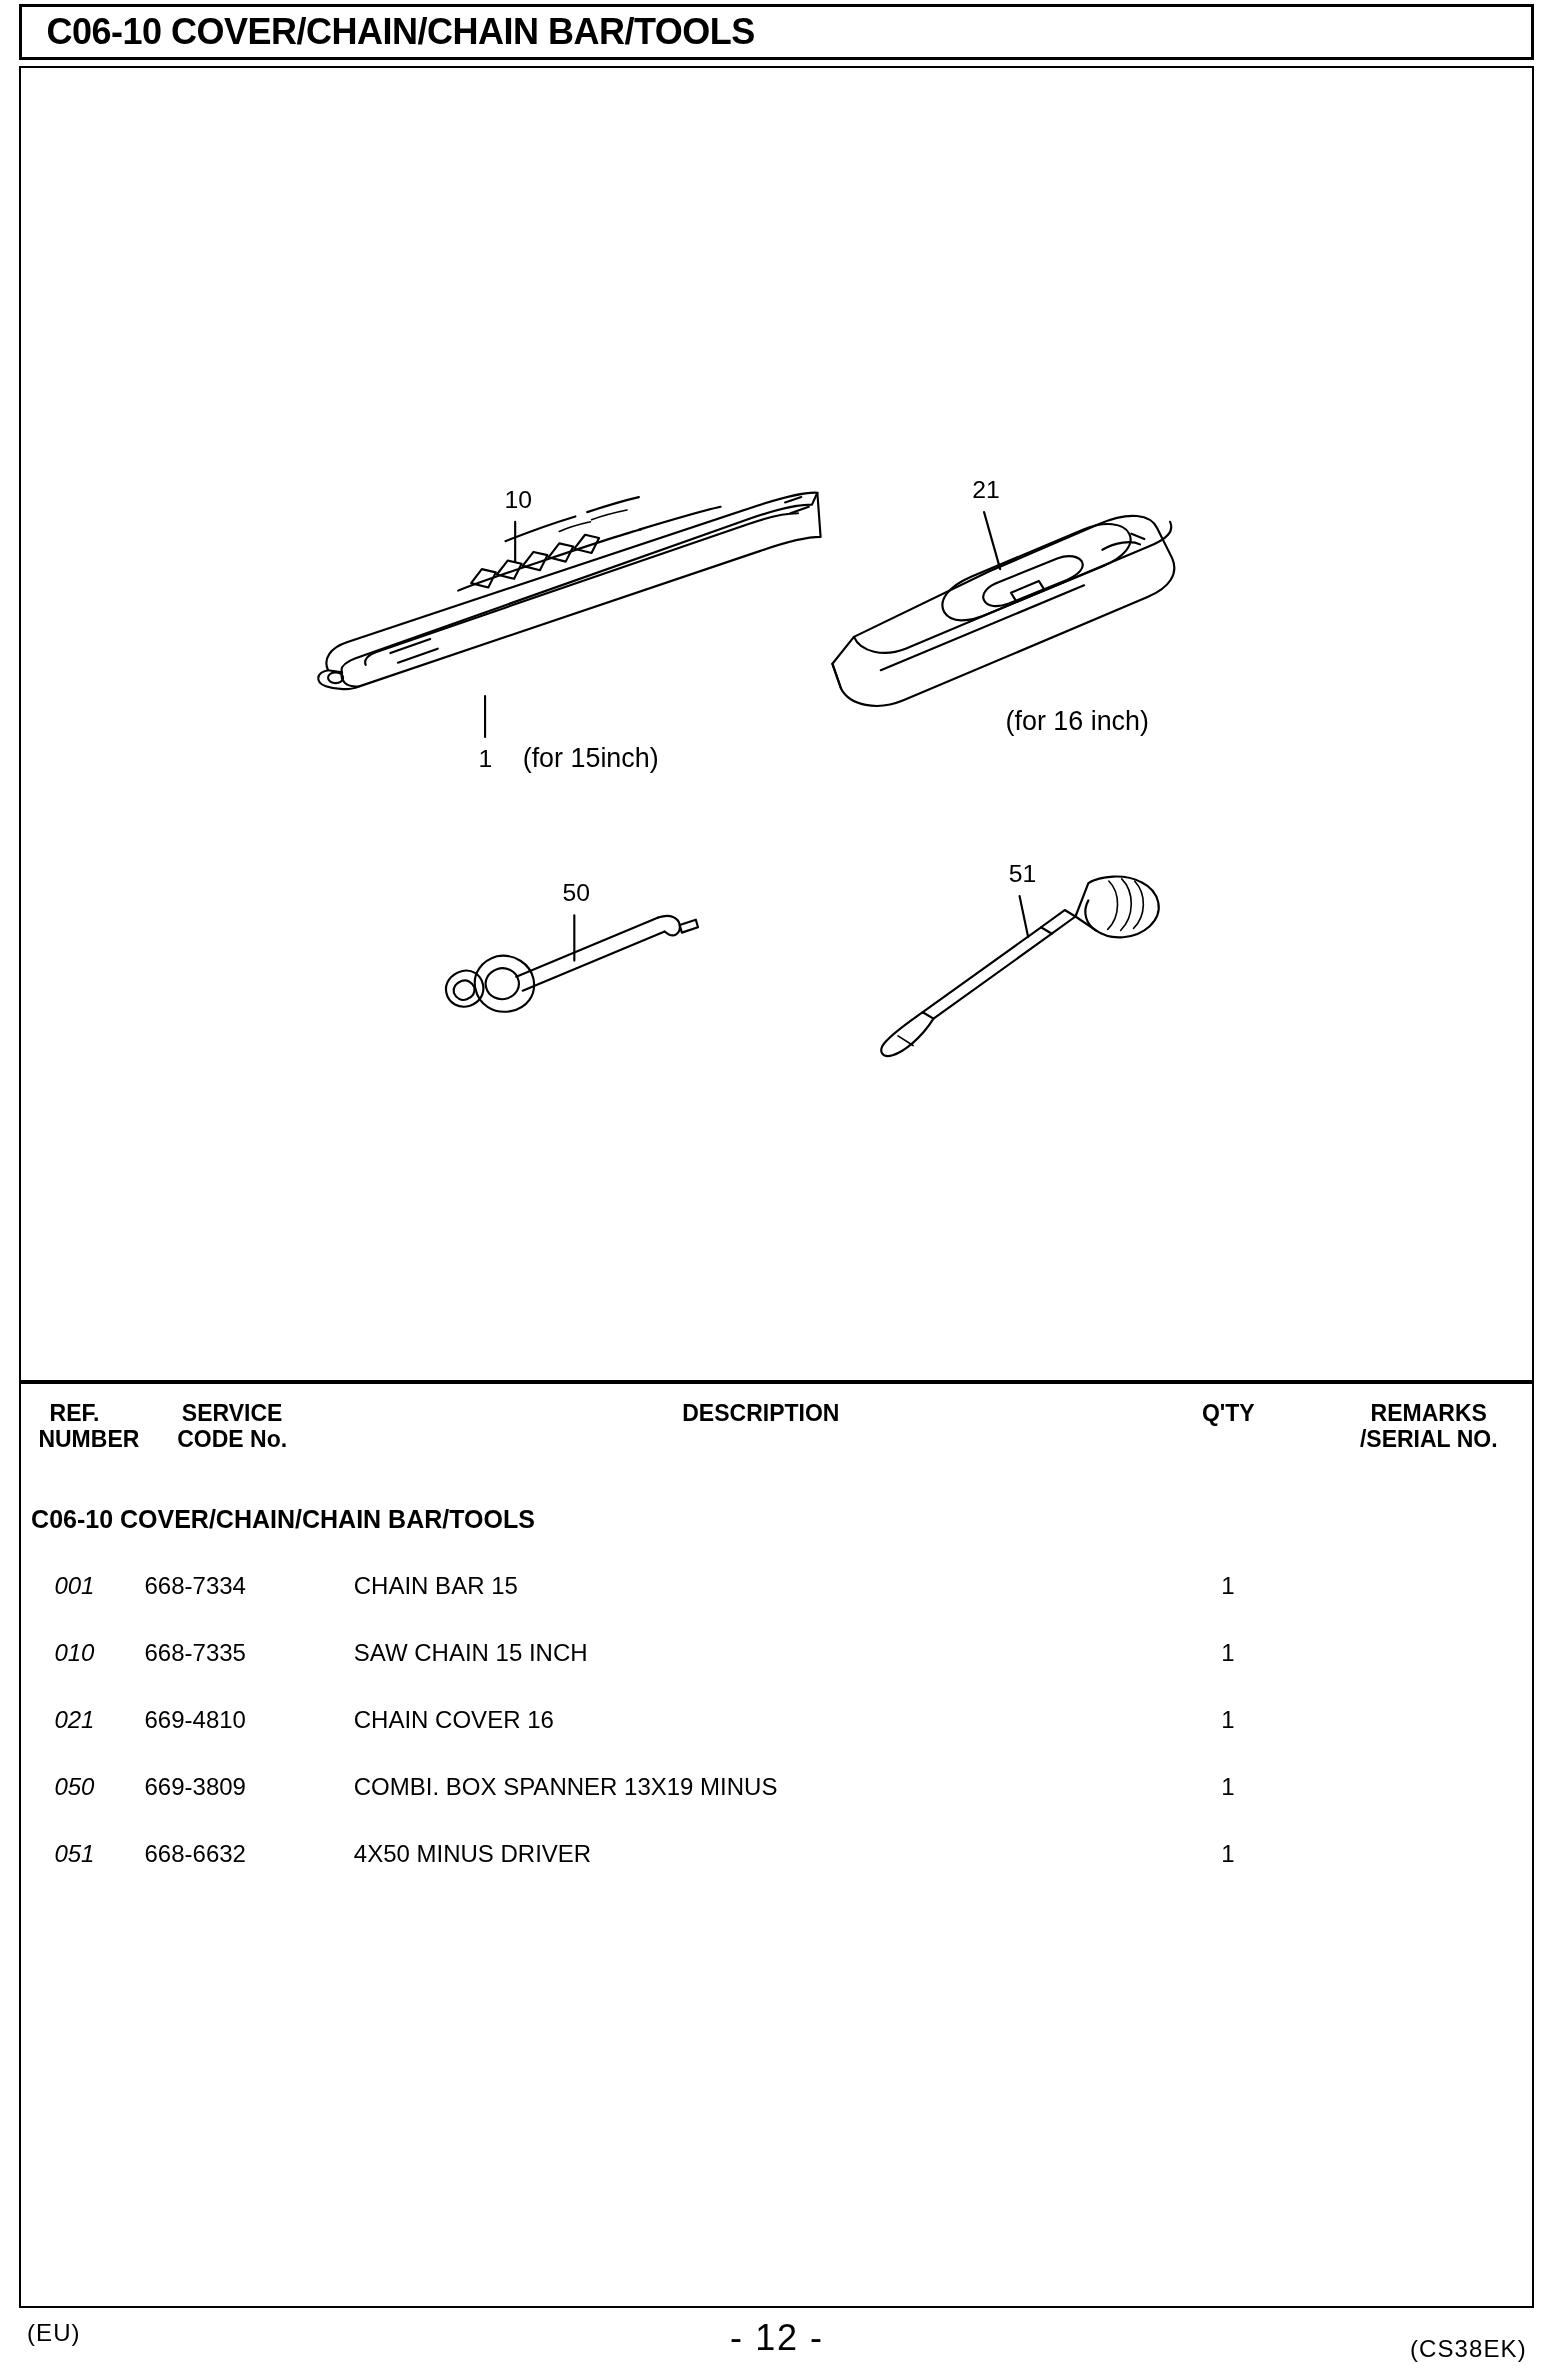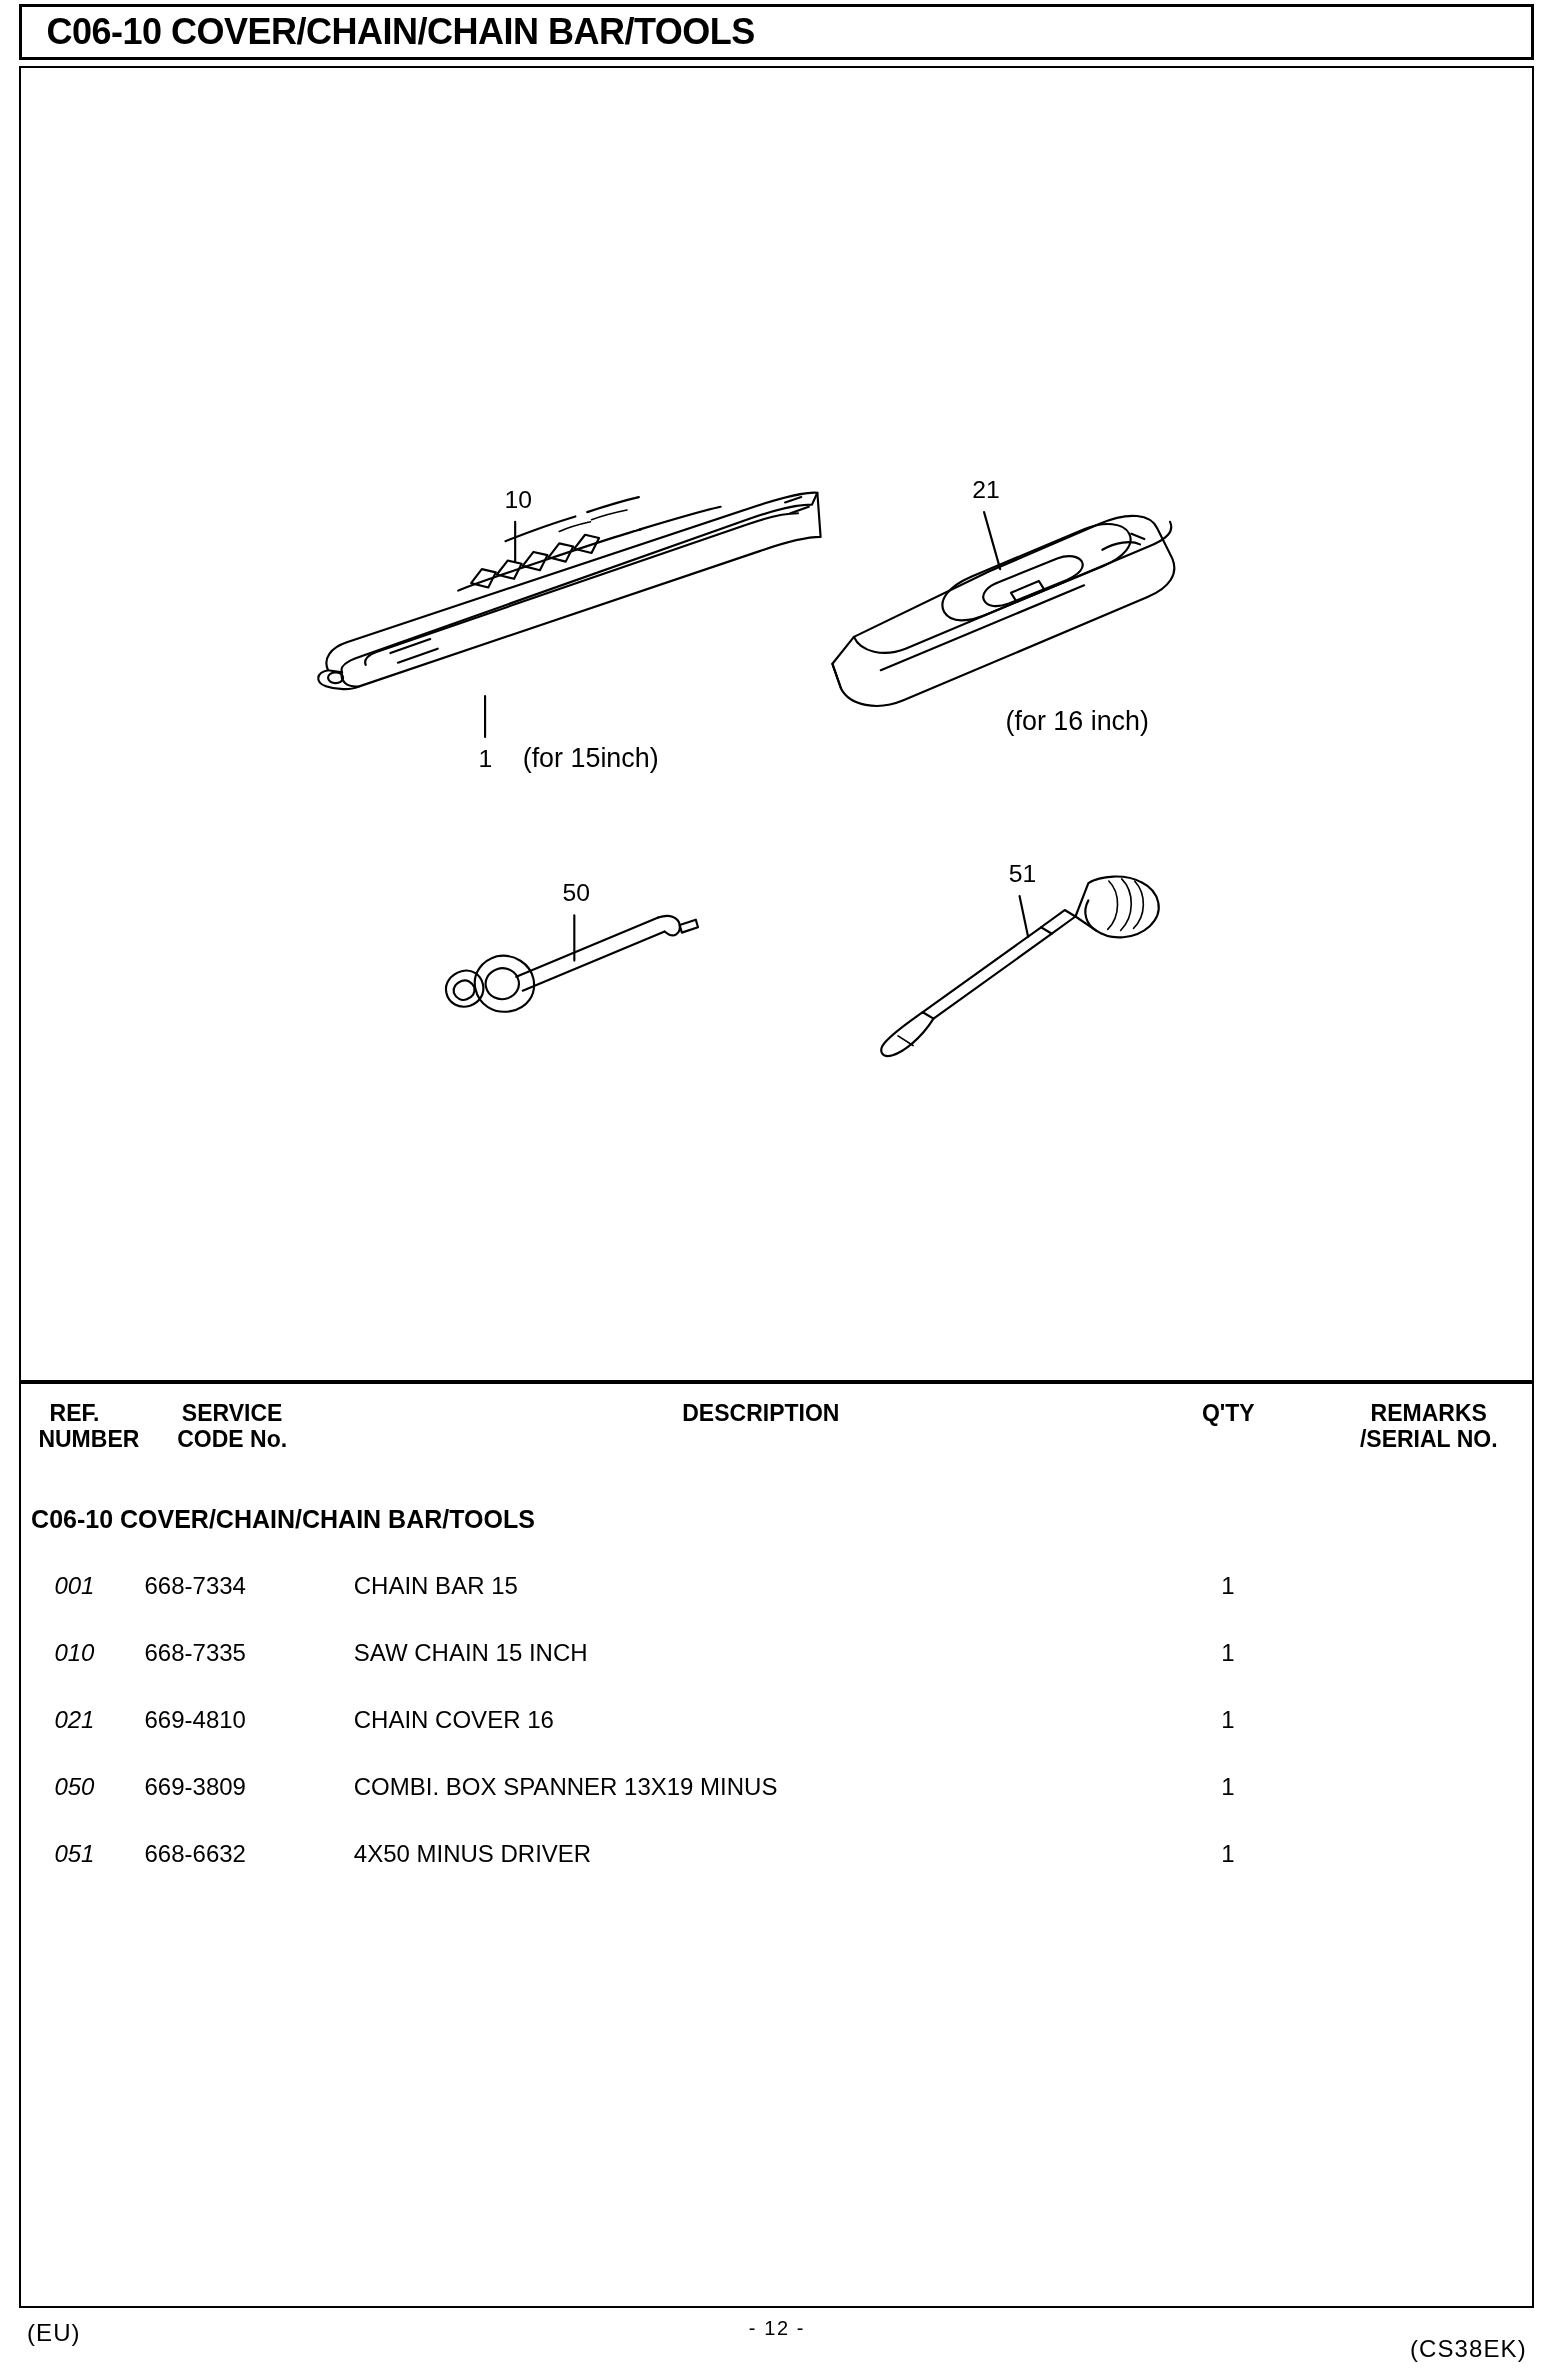--- a/index.html
+++ b/index.html
@@ -135,21 +135,21 @@
     top: 0;
     font-size: 24px;
     letter-spacing: 1.1px;
   }
   .footer .center {
     position: absolute;
     left: 0;
     top: -2.2px;
     width: 100%;
     text-align: center;
-    font-size: 20px;
+    font-size: 36px;
     letter-spacing: 1.6px;
   }
   .footer .right {
     position: absolute;
     right: 7.6px;
     top: 16px;
     font-size: 24px;
     letter-spacing: 1.1px;
   }
 </style>

